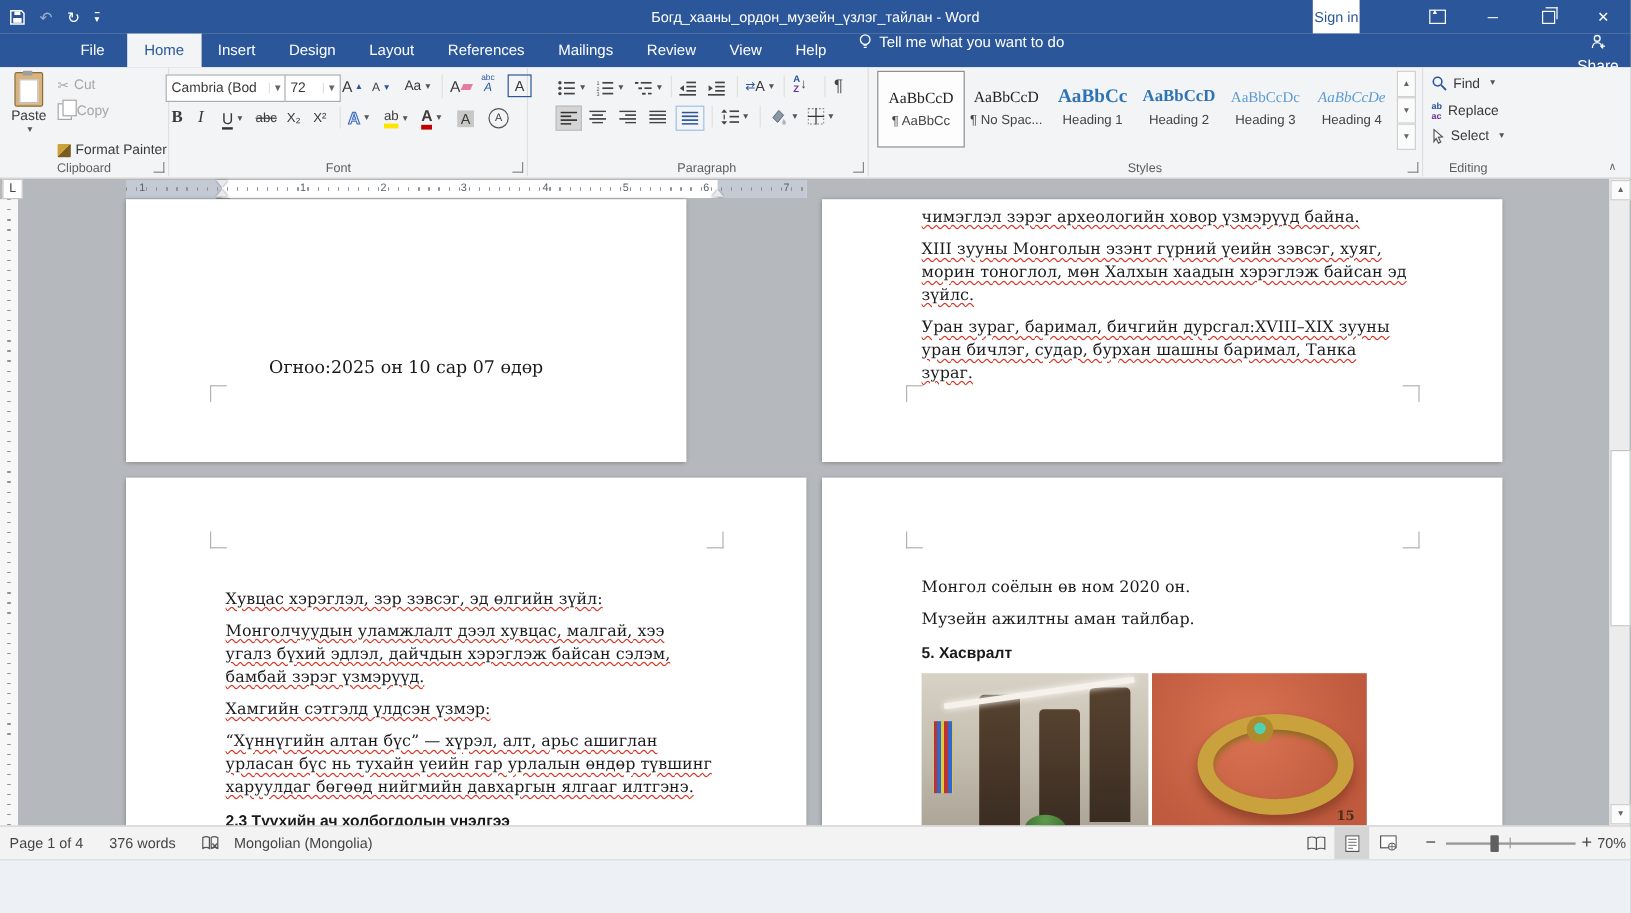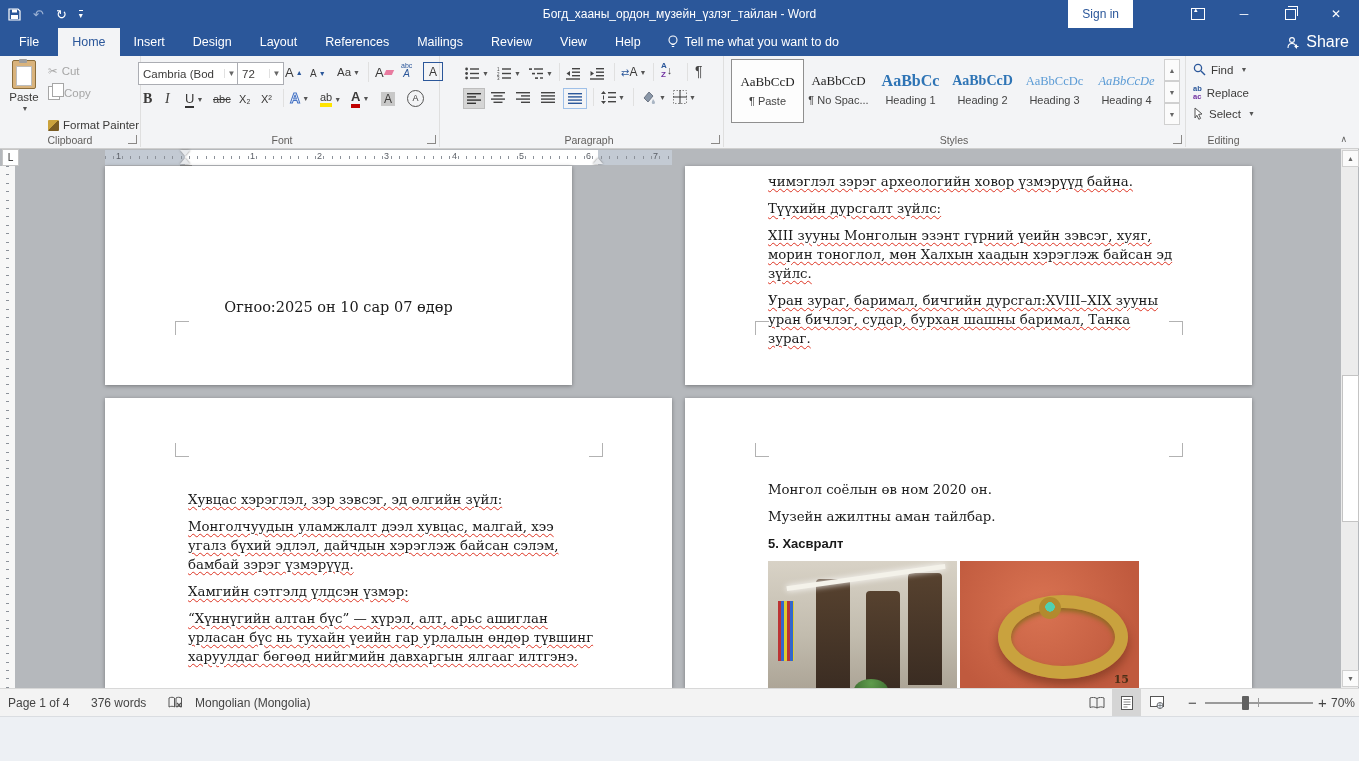--- a/index.html
+++ b/index.html
@@ -10,35 +10,35 @@
   }
   .abs{position:absolute;}
 
   
   #titlebar{position:absolute;top:0;left:0;width:100%;height:28px;background:#2b579a;color:#fff;}
   .qat{position:absolute;left:8px;top:0;height:28px;display:flex;align-items:center;gap:12px;}
   .qat .glyph{font-size:13px;color:#fff;}
   .qat .dim{color:#9db3d5;}
   .qat-drop{font-size:8px;border-top:1px solid #fff;line-height:7px;padding-top:1px;}
   .tb-title{position:absolute;left:0;right:0;top:0;height:28px;line-height:28px;text-align:center;font-size:12px;pointer-events:none;}
-  .signin{position:absolute;right:226px;top:0;height:28px;line-height:28px;background:#fff;color:#2b579a;font-size:12px;padding:0 14px;}
+  .signin{position:absolute;right:226px;top:0;height:28px;line-height:28px;background:#fff;color:#2b579a;font-size:12px;padding:0 1px;}
   .winctl{position:absolute;right:0;top:0;height:28px;display:flex;}
   .winbtn{width:46px;height:28px;display:flex;align-items:center;justify-content:center;color:#fff;font-size:12px;}
   .restore-box{width:9px;height:9px;border:1px solid #fff;position:relative;}
   .restore-box::before{content:'';position:absolute;top:-4px;left:2px;width:9px;height:9px;border:1px solid #fff;border-left:0;border-bottom:0;}
   .ribbondisp{width:12px;height:10px;border:1px solid #fff;position:relative;}
   .ribbondisp::before{content:'▴';position:absolute;top:-3px;left:2px;font-size:7px;color:#fff;}
 
   
   #tabsrow{position:absolute;top:28px;left:0;width:100%;height:28px;background:#2b579a;display:flex;color:#fff;font-size:12.5px;}
   .tab{padding:0 14px;display:flex;align-items:center;height:100%;}
-  .tab.file{padding:0 19px;}
+  .tab.file{padding:0 19px;margin-left:48px;}
   .tab.active{background:#f3f4f6;color:#2b579a;}
-  .tellme{display:flex;align-items:center;gap:6px;padding:0 12px;}
-  .share-ct{position:absolute;right:10px;top:28px;height:28px;display:flex;align-items:center;gap:6px;color:#fff;font-size:16px;}
+  .tellme{display:flex;align-items:flex-start;gap:6px;padding:0 12px;}
+  .share-ct{position:absolute;right:10px;top:28px;height:28px;display:flex;align-items:center;gap:6px;color:#fff;font-size:13px;flex-direction:column;}
 
   
   #ribbon{position:absolute;top:56px;left:0;width:100%;height:92px;background:#f3f4f6;border-bottom:1px solid #cfcfcf;font-size:11.5px;color:#3b3a39;}
   .rgroup{position:absolute;top:0;height:91px;border-right:1px solid #dfdfdf;}
   .glabel{position:absolute;bottom:1px;left:0;right:0;text-align:center;font-size:10.5px;color:#605e5c;}
   .dlg{position:absolute;right:3px;bottom:3px;width:8px;height:8px;border-right:1px solid #8a8886;border-bottom:1px solid #8a8886;}
   .bigbtn{position:absolute;display:flex;flex-direction:column;align-items:center;gap:2px;}
   .smallbtn{position:absolute;display:flex;align-items:center;gap:4px;white-space:nowrap;}
   .greyed{color:#a6a6a6;}
   .combo{position:absolute;height:21px;background:#fff;border:1px solid #abadb3;display:flex;align-items:center;font-size:11.5px;padding-left:4px;}
@@ -458,21 +458,21 @@
       <span class="mini-arrow">▼</span>
       </div>
 
     <div class="glabel">Paragraph</div>
     <span class="dlg"></span>
   </div>
 
   <div class="rgroup" style="left:723px;width:462px;">
     <div class="style-card sel" style="left:8px;">
       <span class="sprev">AaBbCcD</span>
-      <span class="sname">¶ Paste</span>
+      <span class="sname">¶ AaBbCc</span>
     </div>
     <div class="style-card" style="left:80px;">
       <span class="sprev">AaBbCcD</span>
       <span class="sname">¶ No Spac...</span>
     </div>
     <div class="style-card" style="left:152px;">
       <span class="sprev" style="color:#2e74b5;font-weight:bold;font-size:16px;text-align:right;">AaBbCc</span>
       <span class="sname">Heading 1</span>
     </div>
     <div class="style-card" style="left:224px;">
@@ -551,36 +551,36 @@
 
 <div class="page" style="left:105px;top:166px;width:467px;height:219px;">
   <div class="doc dateline">Огноо:2025 он 10 сар 07 өдөр</div>
   <div class="cm bl" style="left:70px;top:155px;border-bottom:none;border-top:1px solid #b2b2b2;"></div>
   <div class="cm br" style="left:484px;top:155px;"></div>
 </div>
 
 <div class="page" style="left:685px;top:166px;width:567px;height:219px;">
   <div class="doc" style="padding:6px 78px 0 83px;">
     <p class="sp">чимэглэл зэрэг археологийн ховор үзмэрүүд байна.</p>
-    <p class="sp">Түүхийн дурсгалт зүйлс:</p>
     <p class="sp">XIII зууны Монголын эзэнт гүрний үеийн зэвсэг, хуяг, морин тоноглол, мөн Халхын хаадын хэрэглэж байсан эд зүйлс.</p>
     <p class="sp">Уран зураг, баримал, бичгийн дурсгал:XVIII–XIX зууны уран бичлэг, судар, бурхан шашны баримал, Танка зураг.</p>
   </div>
   <div class="cm bl" style="left:70px;top:155px;border-bottom:none;border-top:1px solid #b2b2b2;"></div>
   <div class="cm br" style="left:484px;top:155px;"></div>
 </div>
 
 <div class="page" style="left:105px;top:398px;width:567px;height:290px;">
   <div class="cm tl" style="left:70px;top:45px;"></div>
   <div class="cm tr" style="left:484px;top:45px;"></div>
   <div class="doc" style="padding:92px 78px 0 83px;">
     <p class="sp">Хувцас хэрэглэл, зэр зэвсэг, эд өлгийн зүйл:</p>
     <p class="sp">Монголчуудын уламжлалт дээл хувцас, малгай, хээ угалз бүхий эдлэл, дайчдын хэрэглэж байсан сэлэм, бамбай зэрэг үзмэрүүд.</p>
     <p class="sp">Хамгийн сэтгэлд үлдсэн үзмэр:</p>
     <p class="sp">“Хүннүгийн алтан бүс” — хүрэл, алт, арьс ашиглан урласан бүс нь тухайн үеийн гар урлалын өндөр түвшинг харуулдаг бөгөөд нийгмийн давхаргын ялгааг илтгэнэ.</p>
+    <p class="h-sans">2.3 Түүхийн ач холбогдолын үнэлгээ</p>
 
   </div>
 </div>
 
 <div class="page" style="left:685px;top:398px;width:567px;height:290px;">
   <div class="cm tl" style="left:70px;top:45px;"></div>
   <div class="cm tr" style="left:484px;top:45px;"></div>
   <div class="doc" style="padding:82px 50px 0 83px;">
     <p>Монгол соёлын өв ном 2020 он.</p>
     <p>Музейн ажилтны аман тайлбар.</p>

